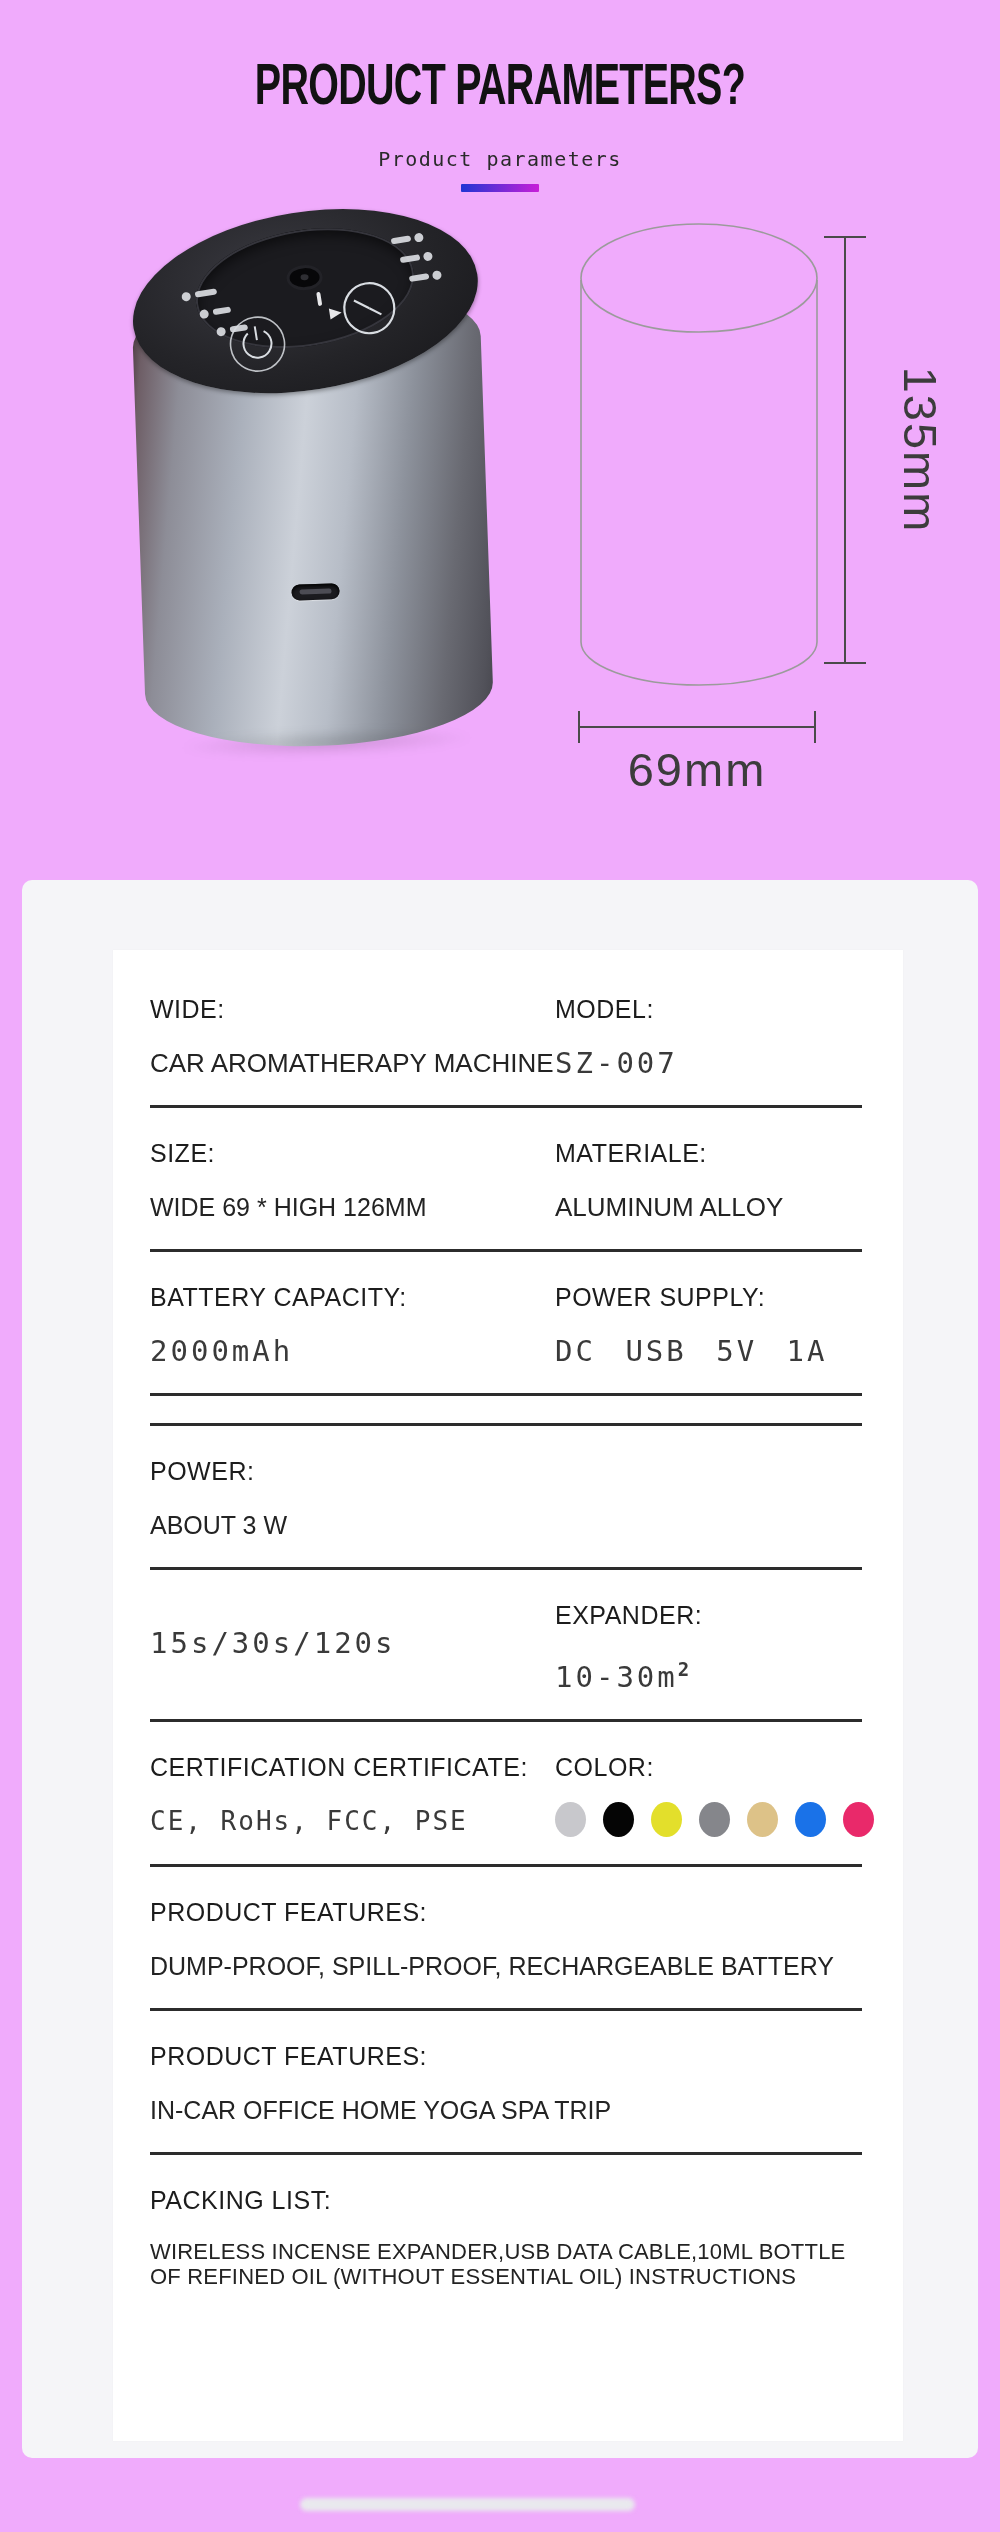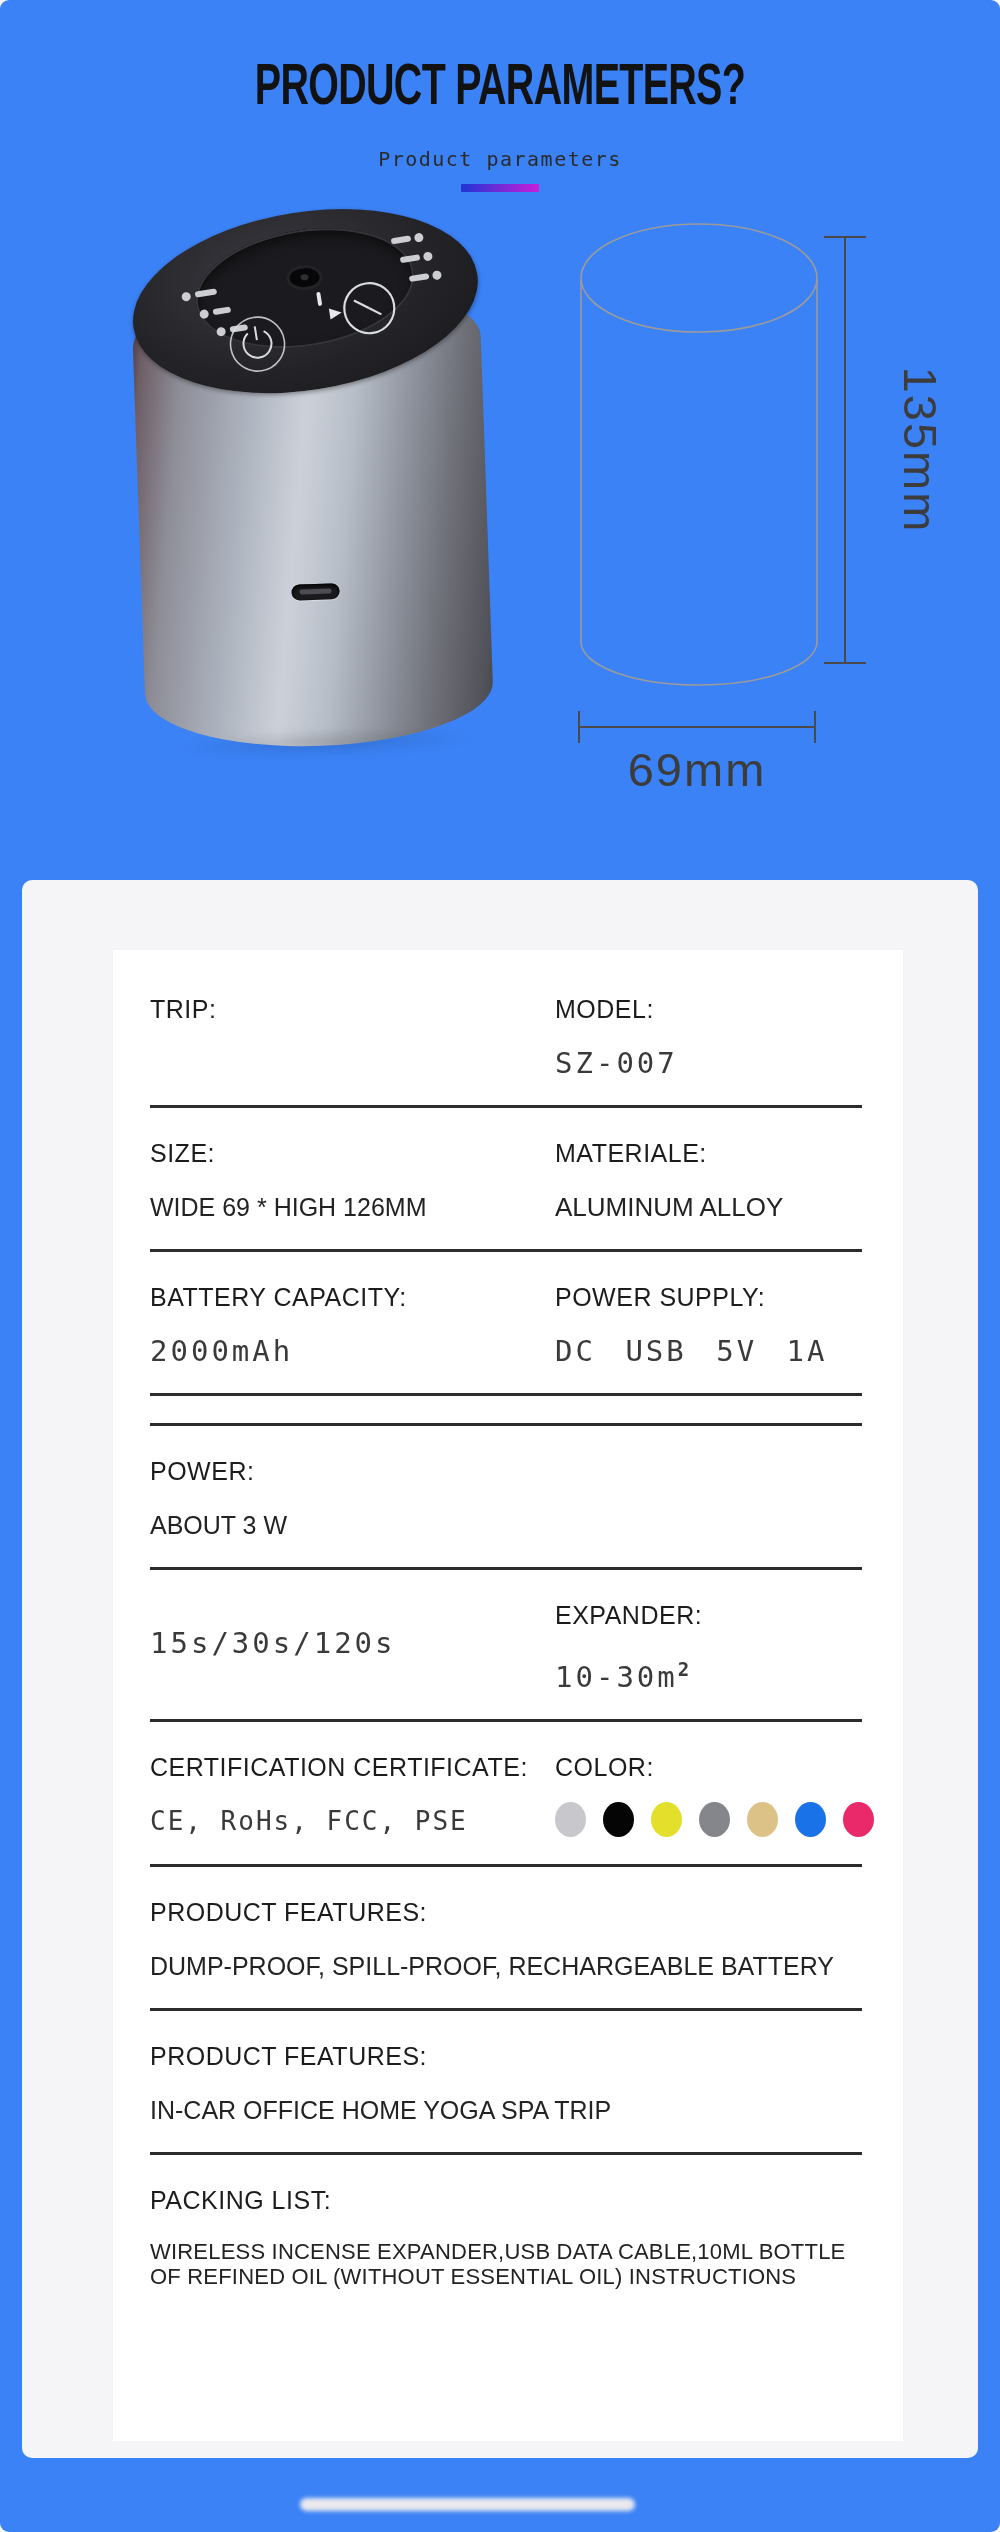--- a/index.html
+++ b/index.html
@@ -1,17 +1,17 @@
 <!DOCTYPE html>
 <html><head>
 <meta charset="utf-8">
 <style>
   html,body{margin:0;padding:0;background:#fff;}
-  .page{position:relative;width:1000px;height:2532px;background:#3b82f6;overflow:hidden;
-        font-family:"Liberation Sans",sans-serif;color:#1b1b1b;border-radius:9px;}
+  .page{position:relative;width:1000px;height:2532px;background:#f0abfc;overflow:hidden;
+        font-family:"Liberation Sans",sans-serif;color:#1b1b1b;}
 
   
   header{padding-top:50px;height:122px;text-align:center;}
   h1{margin:0;font-size:58px;font-weight:bold;letter-spacing:-1px;color:#121212;
      transform:scaleX(.68);transform-origin:50% 50%;white-space:nowrap;}
   .subtitle{margin-top:30px;font-family:"DejaVu Sans Mono",monospace;font-size:20px;
             letter-spacing:1.5px;color:#2a2a2a;}
   .accent{width:78px;height:8px;margin:13px auto 0 auto;border-radius:1px;}
 
   
@@ -149,21 +149,22 @@
         <text x="145" y="586" text-anchor="middle">69mm</text>
       </g>
     </svg>
   </section>
 
   <section class="panel">
     <div class="card">
 
       <div class="row two">
         <div>
-            <div class="label">TRIP:</div>
+            <div class="label">WIDE:</div>
+             <div class="value v-sans">CAR AROMATHERAPY MACHINE</div>
           </div>
         <div>
             <div class="label">MODEL:</div>
              <div class="value v-mono">SZ-007</div>
           </div>
       </div>
       <div class="sep"></div>
 
       <div class="row two">
         <div>

